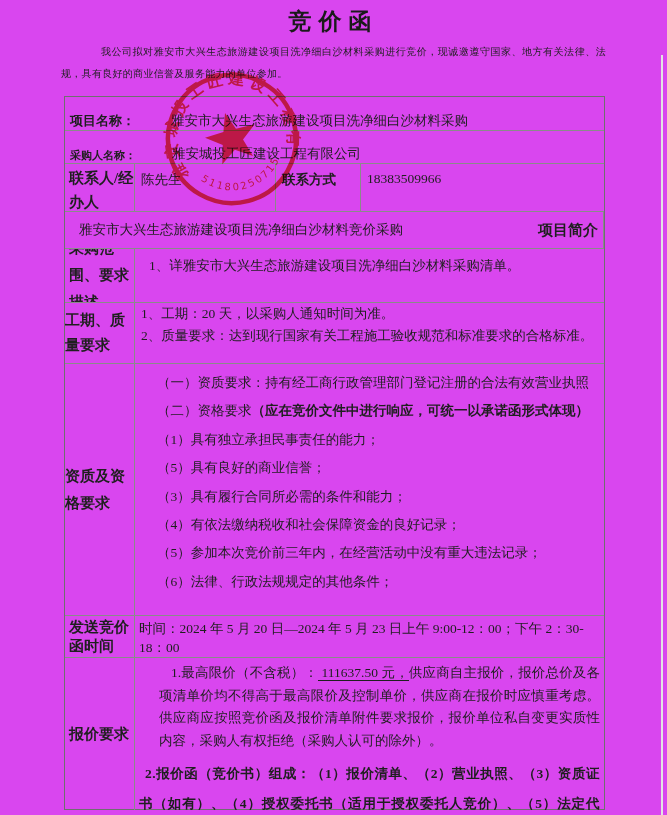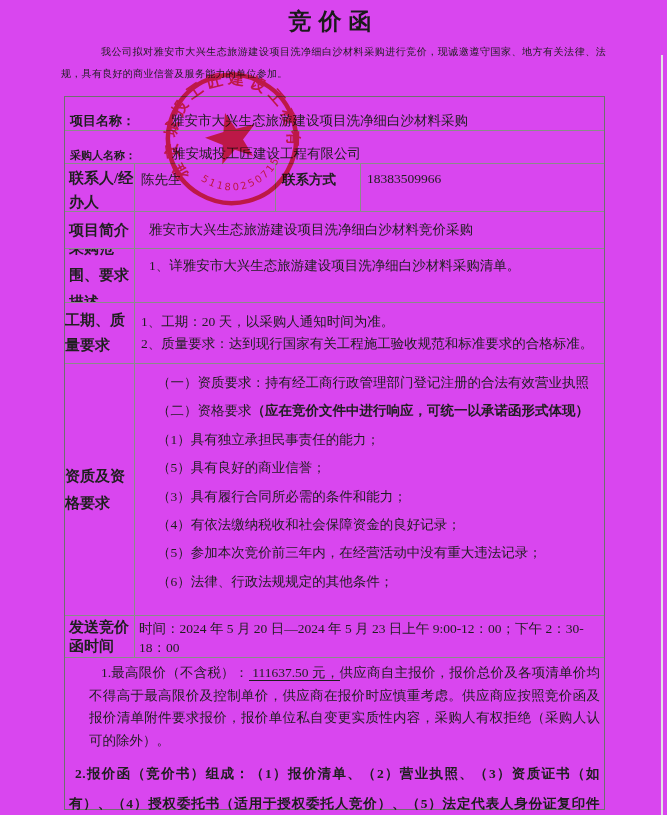--- a/index.html
+++ b/index.html
@@ -38,21 +38,21 @@
     line-height:26px;padding-left:4px;font-family:Liberation Serif, serif;
   }
   .lbl.center{padding-left:0;}
   .lbl.lh19{line-height:19px;}
   .lbl.lh24{line-height:24px;justify-content:flex-start;padding-top:2px;}
   .full-line{display:flex;align-items:flex-end;padding-left:5px;gap:36px;}
   .full-line .val{font-weight:normal;}
   .content{flex:1;}
   .c-center{display:flex;align-items:center;padding-left:14px;}
   .c-top{padding:8px 6px 0 14px;}
-  .c-lines{display:flex;flex-direction:column;justify-content:center;padding-left:6px;line-height:22px;}
+  .c-lines{display:flex;flex-direction:column;padding-left:6px;line-height:22px;}
   .c-qual{padding:5px 8px 0 22px;line-height:28.4px;}
   .c-time{padding:3px 4px 0 4px;line-height:19px;}
   .c-quote{padding:4px 4px 0 4px;}
   .quote-p1{line-height:22.5px;text-indent:12px;text-align:justify;margin-left:20px;}
   .quote-p2{margin-top:7px;line-height:30px;text-indent:6px;font-weight:600;letter-spacing:0.5px;text-align:justify;}
   .u-line{border-bottom:1px solid #1f1f1f;white-space:pre;}
   .bold-seg{font-weight:bold;}
   .contact-name,.contact-phone{padding:7px 0 0 6px;}
   .contact-lbl2{font-weight:bold;padding:7px 0 0 6px;}
   .stamp{
@@ -90,22 +90,22 @@
     </div>
 
     <div class="t-row" style="height:48px">
       <div class="cell lbl lh24 v-div">联系人/经办人</div>
       <div class="cell contact-name v-div" style="width:141px;flex:0 0 141px">陈先生</div>
       <div class="cell contact-lbl2 v-div" style="width:85px;flex:0 0 85px">联系方式</div>
       <div class="cell contact-phone content">18383509966</div>
     </div>
 
     <div class="t-row" style="height:37px">
+      <div class="cell content c-center">雅安市大兴生态旅游建设项目洗净细白沙材料竞价采购</div>
       <div class="cell lbl v-div">项目简介</div>
-      <div class="cell content c-center">雅安市大兴生态旅游建设项目洗净细白沙材料竞价采购</div>
     </div>
 
     <div class="t-row" style="height:54px">
       <div class="cell lbl v-div" style="line-height:27px">采购范围、要求描述</div>
       <div class="cell content c-top">1、详雅安市大兴生态旅游建设项目洗净细白沙材料采购清单。</div>
     </div>
 
     <div class="t-row" style="height:61px">
       <div class="cell lbl center v-div" style="line-height:25px">工期、质量要求</div>
       <div class="cell content c-lines">
@@ -130,20 +130,21 @@
 
     <div class="t-row" style="height:42px">
       <div class="cell lbl lh19 v-div">发送竞价函时间</div>
       <div class="cell content c-time">
         <div>时间：2024 年 5 月 20 日—2024 年 5 月 23 日上午 9:00-12：00；下午 2：30-18：00</div>
 
       </div>
     </div>
 
     <div class="t-row" style="height:152px">
+      <div class="cell lbl v-div">报价要求</div>
       <div class="cell content c-quote">
         <div class="quote-p1"><span>1.最高限价（不含税）：</span><span class="u-line"> 111637.50 元，</span><span>供应商自主报价，报价总价及各项清单价均不得高于最高限价及控制单价，供应商在报价时应慎重考虑。供应商应按照竞价函及报价清单附件要求报价，报价单位私自变更实质性内容，采购人有权拒绝（采购人认可的除外）。</span></div>
         <div class="quote-p2">2.报价函（竞价书）组成：（1）报价清单、（2）营业执照、（3）资质证书（如有）、（4）授权委托书（适用于授权委托人竞价）、（5）法定代表人身份证复印件（适用于法定代表人竞价）、（6）资格要求承诺函、（7）供应商自 2021 年 5 月 20</div>
       </div>
     </div>
 
   </div>
 
   <svg class="stamp" viewBox="0 0 170 170">
     <g transform="translate(85,85) rotate(-15)">

